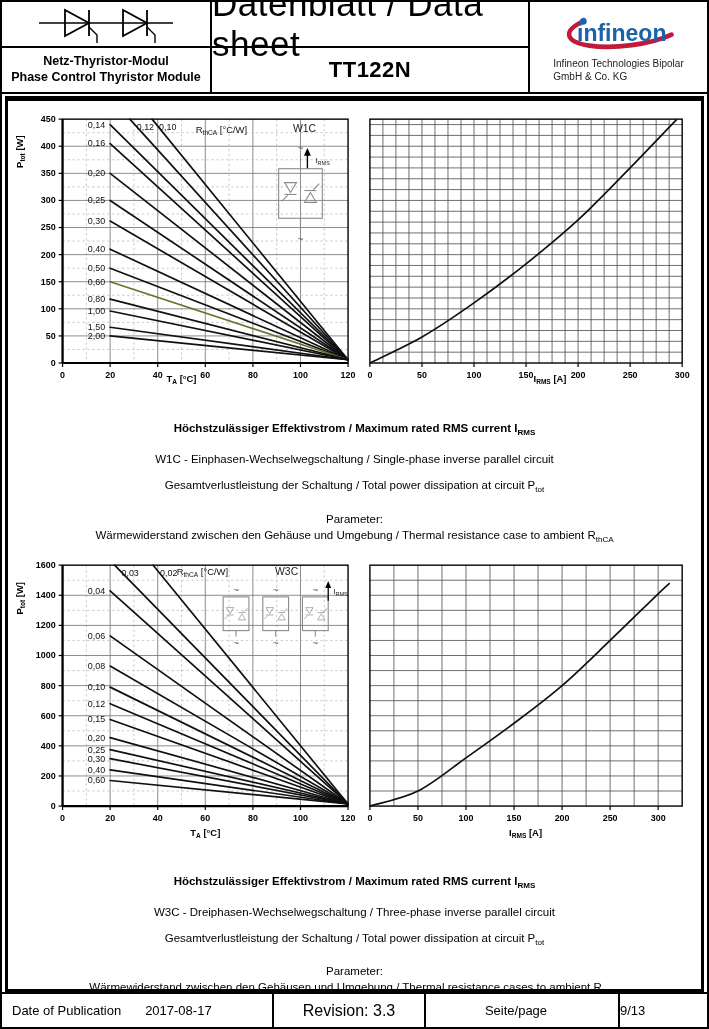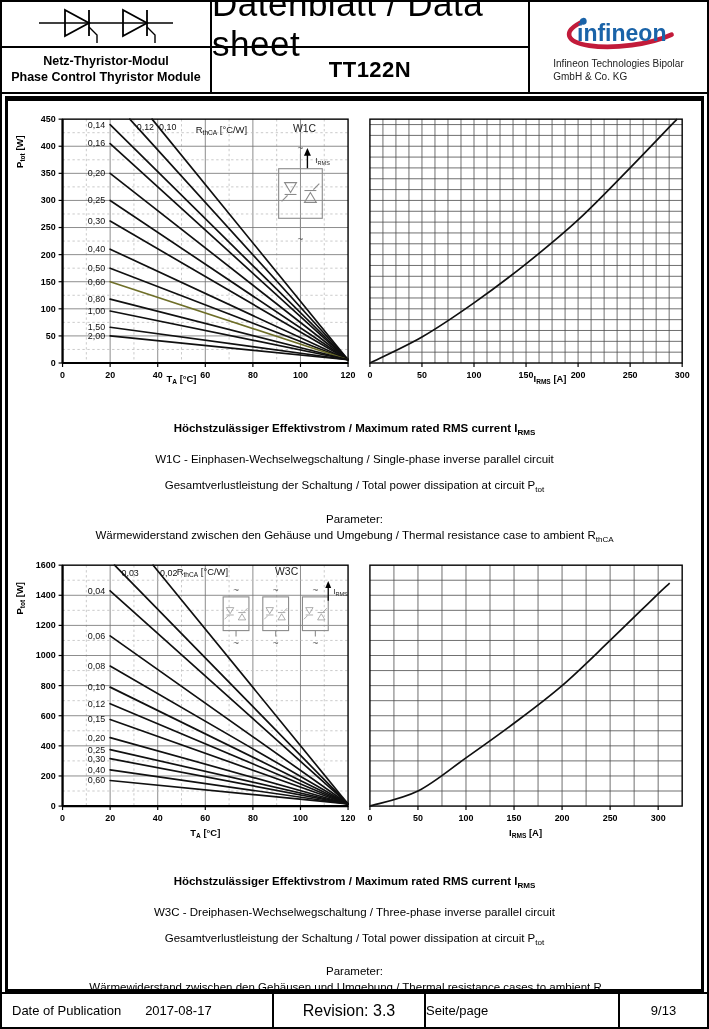--- a/index.html
+++ b/index.html
@@ -29,22 +29,22 @@
   .param{margin-top:14px !important;}
   .tight{margin-top:2px !important;}
   sub{font-size:70%;}
   
   .footer{flex:none;height:33px;border-top:2px solid #000;display:flex;font-size:13px;}
   .f-cell{border-right:2px solid #000;display:flex;align-items:center;box-sizing:border-box;}
   .f-cell:last-child{border-right:none;}
   .f-date{width:272px;padding-left:10px;}
   .f-date .val{margin-left:24px;}
   .f-rev{width:152px;justify-content:center;font-size:16px;}
-  .f-page-label{width:194px;justify-content:flex-start;padding-right:12px;}
-  .f-page-num{flex:1;justify-content:center;}
+  .f-page-label{width:194px;justify-content:center;padding-right:12px;}
+  .f-page-num{flex:1;justify-content:flex-start;}
   
   .tick{font:bold 9px "Liberation Sans","DejaVu Sans",sans-serif;fill:#000;}
   .slabel{font:9px "Liberation Sans","DejaVu Sans",sans-serif;fill:#111;}
   .ann{font:9.5px "Liberation Sans","DejaVu Sans",sans-serif;fill:#111;}
   .axis-title{font:bold 9.5px "Liberation Sans","DejaVu Sans",sans-serif;fill:#000;}
   .inset-label{font:10.5px "Liberation Sans","DejaVu Sans",sans-serif;fill:#222;}
   .inset-small{font:8px "Liberation Sans","DejaVu Sans",sans-serif;fill:#222;}
   .ac{font-size:10px;fill:#555;}
   .wire{stroke:#8a8a8a;stroke-width:1.1;fill:none;}
 </style>

